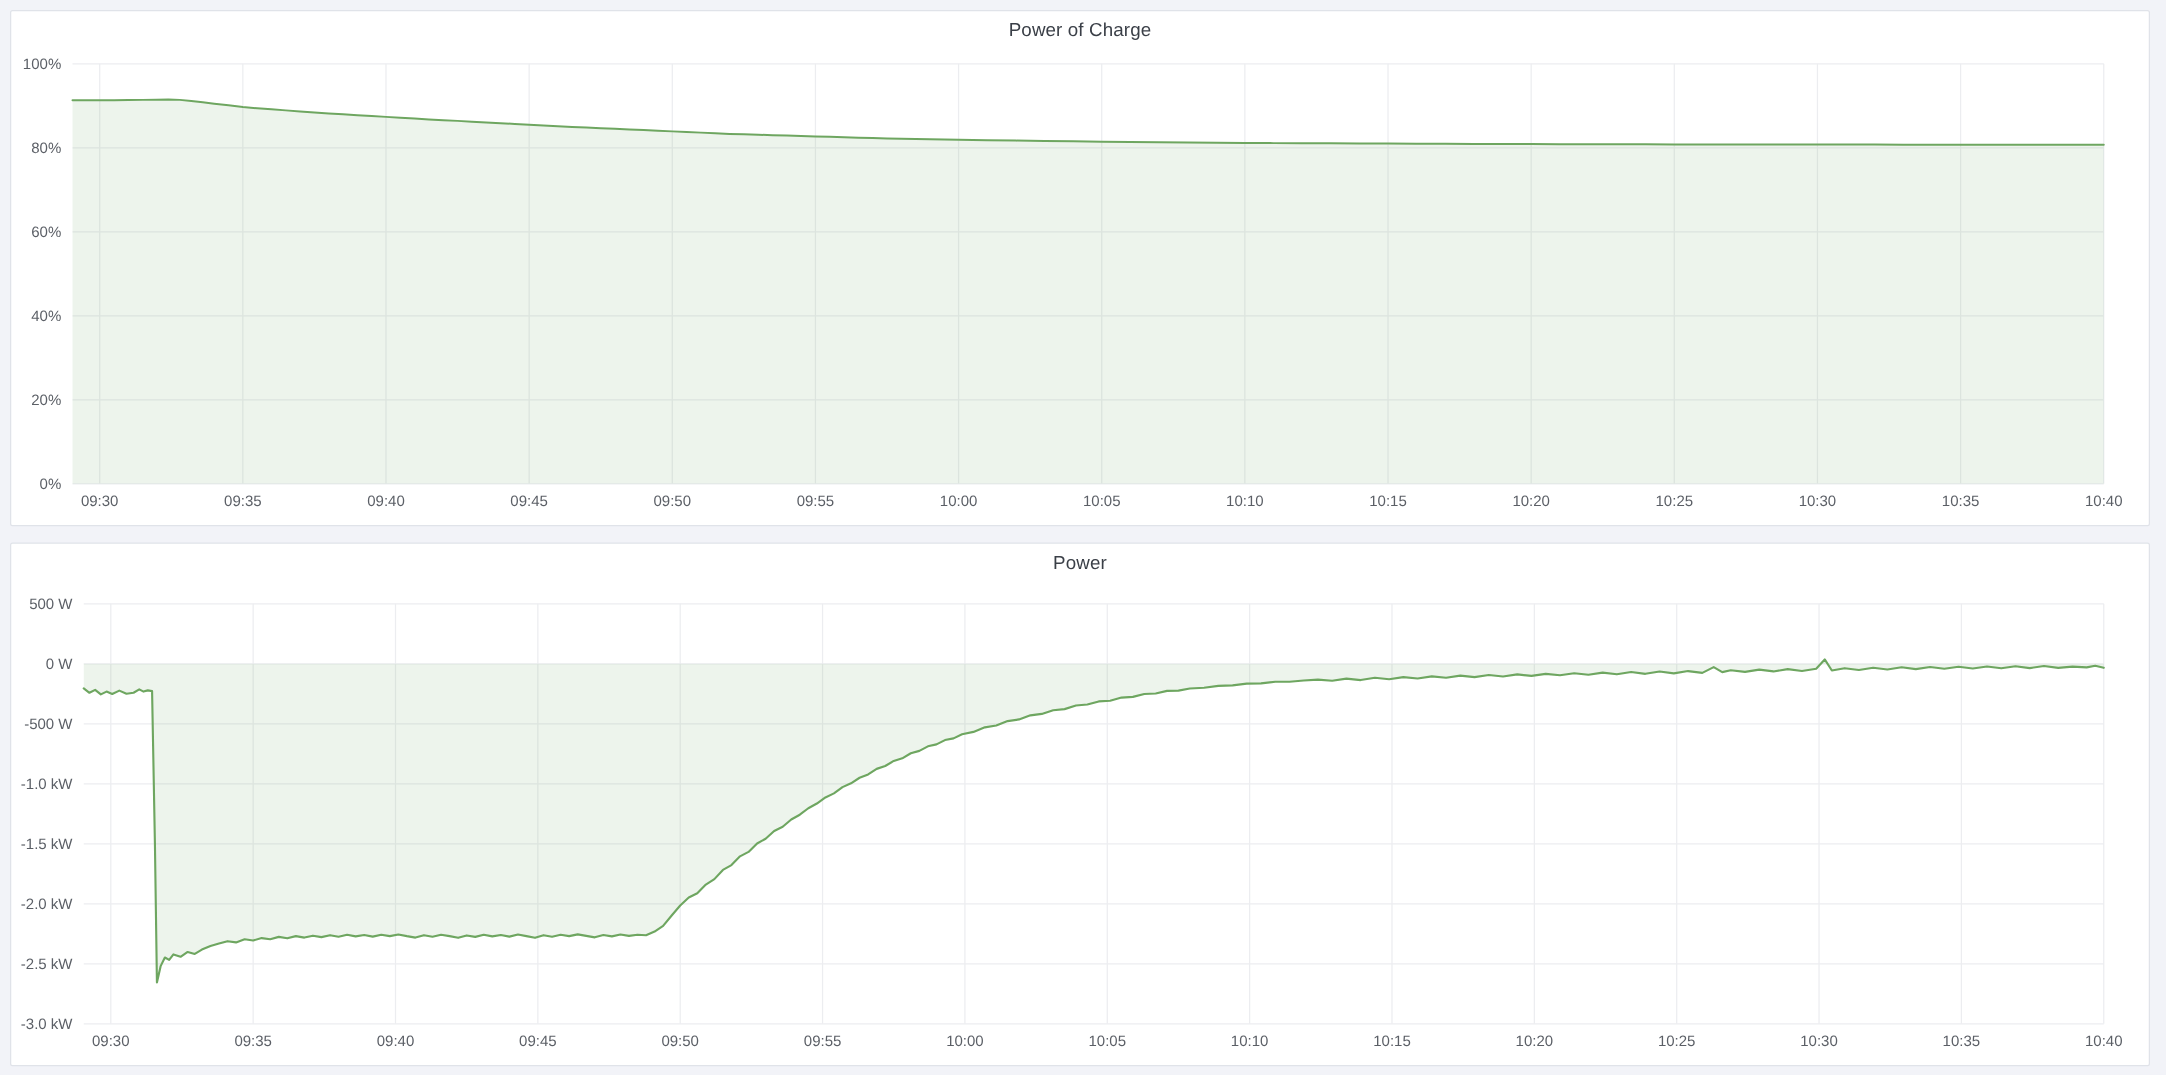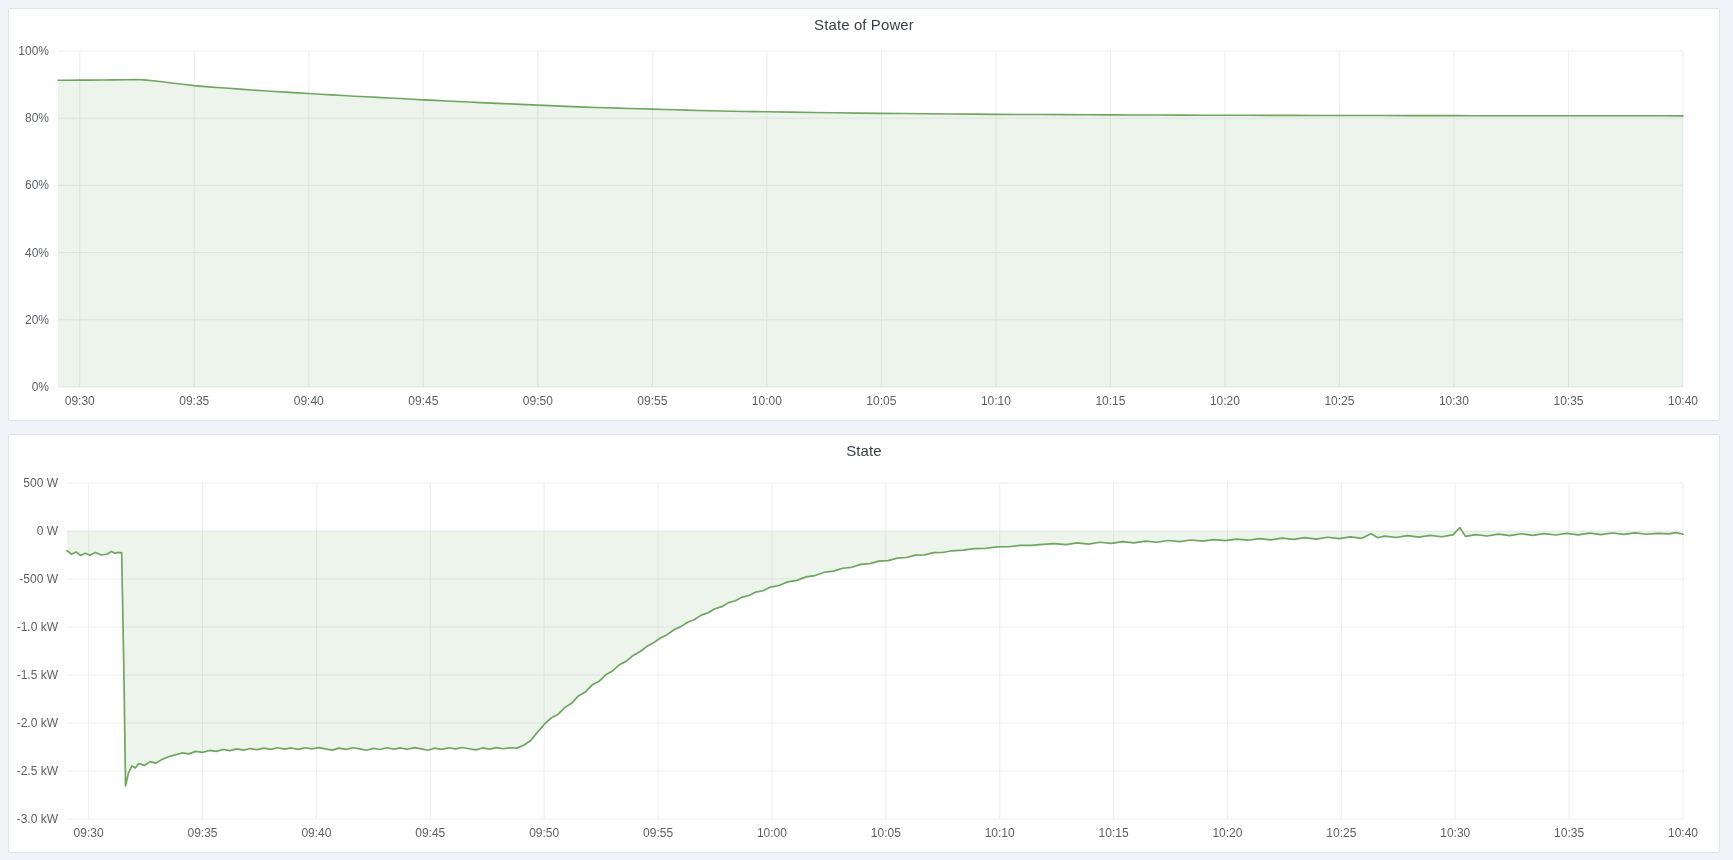--- a/index.html
+++ b/index.html
@@ -30,21 +30,21 @@
   .chart{ position:absolute; left:0; top:0; right:0; bottom:0; }
   .chart svg{ display:block; }
   .chart text{ font-family:"Liberation Sans", sans-serif; }
 </style>
 </head>
 <body>
 
 <div class="dashboard">
 
   <section class="panel" id="panel-0">
-    <h2 class="panel-title">State of Power</h2>
+    <h2 class="panel-title">Power of Charge</h2>
     <div class="chart">
         <svg viewBox="0 0 1710 411" width="1710" height="411">
           <g stroke="#ecedf0" stroke-width="1">
             <line x1="70.7582804792107" x2="70.7582804792107" y1="42" y2="378"></line>
             <line x1="185.27554615926707" x2="185.27554615926707" y1="42" y2="378"></line>
             <line x1="299.79281183932346" x2="299.79281183932346" y1="42" y2="378"></line>
             <line x1="414.31007751937983" x2="414.31007751937983" y1="42" y2="378"></line>
             <line x1="528.8273431994362" x2="528.8273431994362" y1="42" y2="378"></line>
             <line x1="643.3446088794925" x2="643.3446088794925" y1="42" y2="378"></line>
             <line x1="757.8618745595489" x2="757.8618745595489" y1="42" y2="378"></line>
@@ -88,21 +88,21 @@
             <text x="40" y="180.4">60%</text>
             <text x="40" y="247.6">40%</text>
             <text x="40" y="314.8">20%</text>
             <text x="40" y="382">0%</text>
           </g>
         </svg>
       </div>
   </section>
 
   <section class="panel" id="panel-1">
-    <h2 class="panel-title">State</h2>
+    <h2 class="panel-title">Power</h2>
     <div class="chart">
         <svg viewBox="0 0 1710 417" width="1710" height="417">
           <g stroke="#ecedf0" stroke-width="1">
             <line x1="79.63777307963353" x2="79.63777307963353" y1="48" y2="384"></line>
             <line x1="193.52078928823113" x2="193.52078928823113" y1="48" y2="384"></line>
             <line x1="307.4038054968287" x2="307.4038054968287" y1="48" y2="384"></line>
             <line x1="421.28682170542635" x2="421.28682170542635" y1="48" y2="384"></line>
             <line x1="535.1698379140239" x2="535.1698379140239" y1="48" y2="384"></line>
             <line x1="649.0528541226215" x2="649.0528541226215" y1="48" y2="384"></line>
             <line x1="762.9358703312191" x2="762.9358703312191" y1="48" y2="384"></line>

